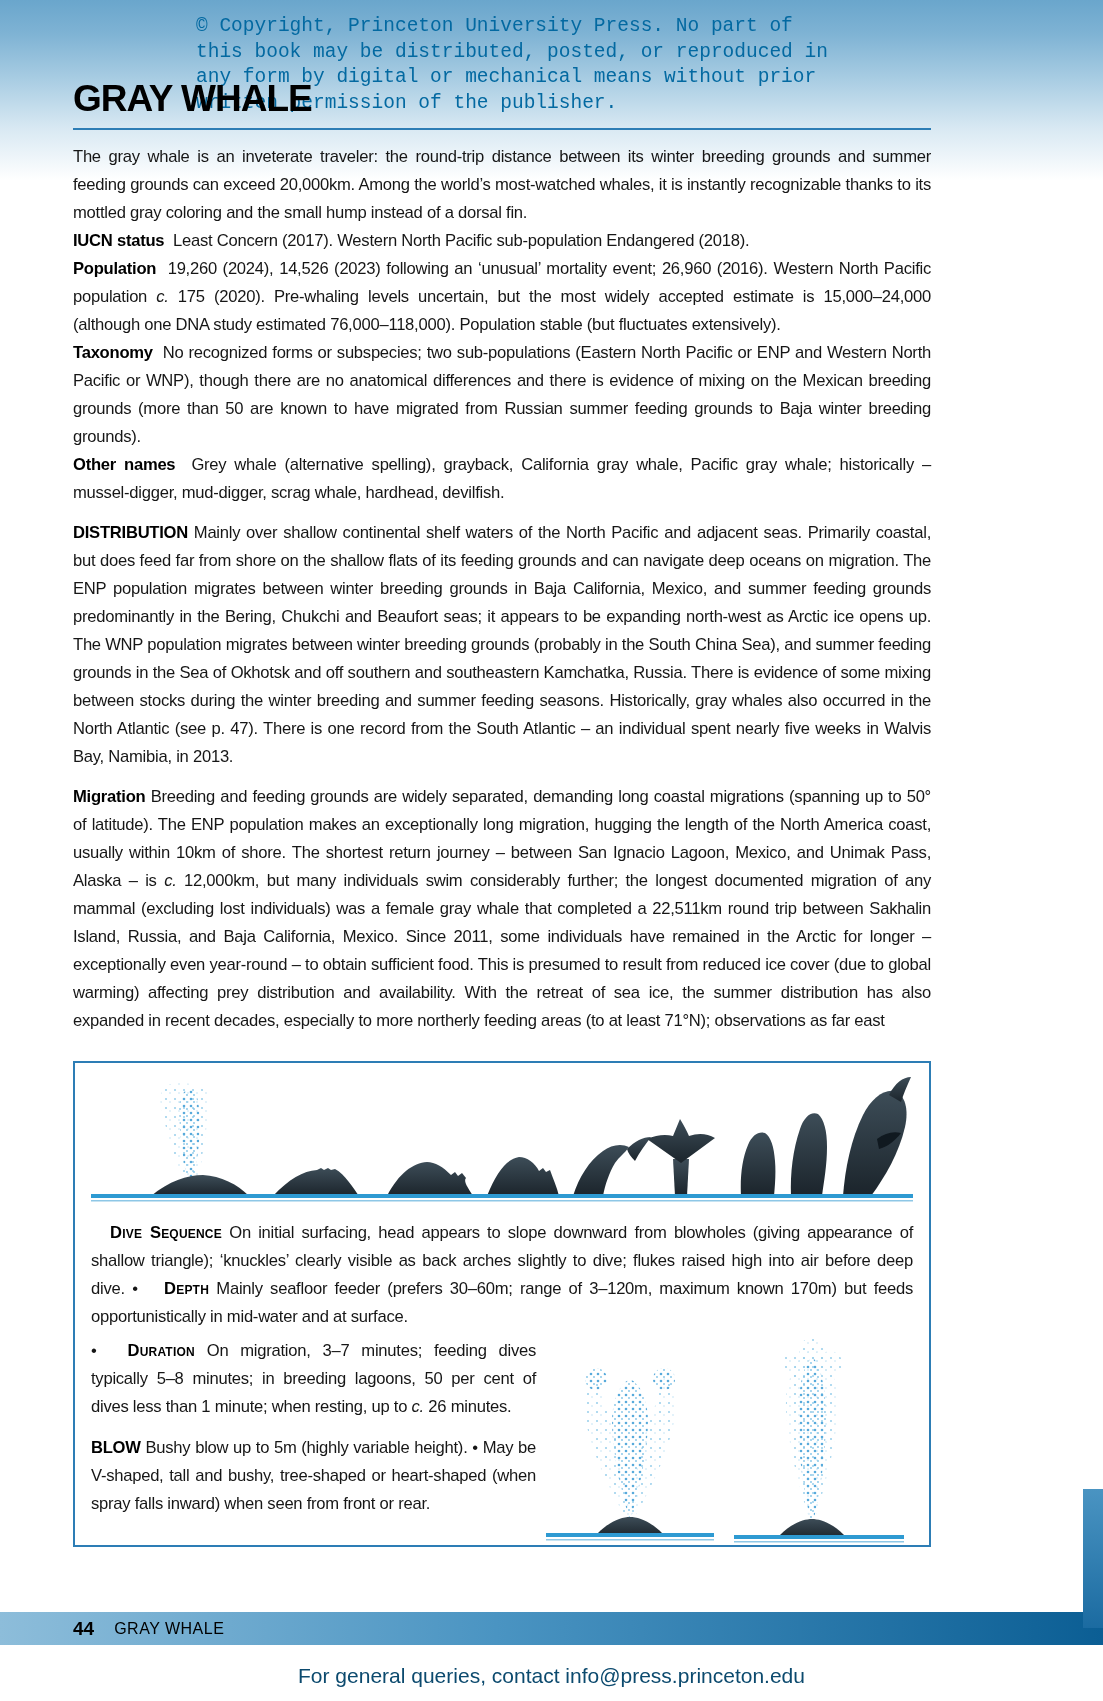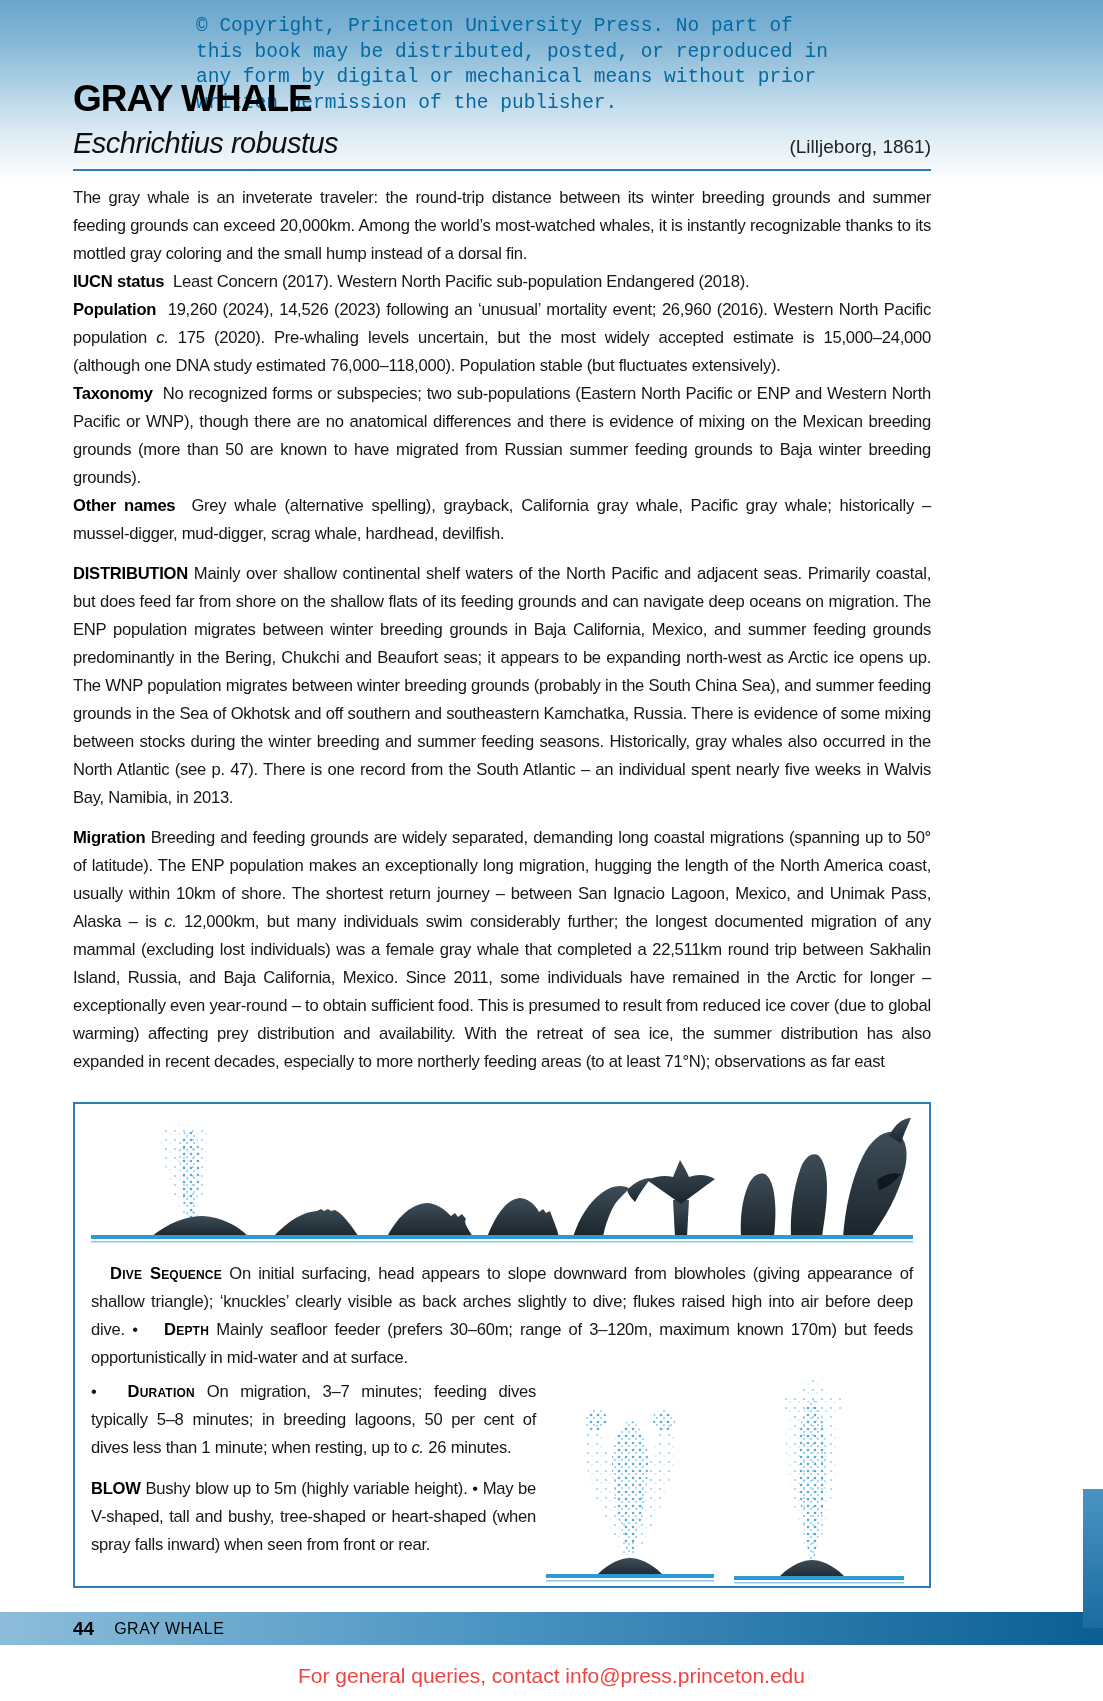--- a/index.html
+++ b/index.html
@@ -52,36 +52,32 @@
     display:flex; align-items:center; padding-left:73px;
   }
   .footer-bar .pg { font-size:19px; font-weight:bold; color:#000; }
   .footer-bar .run { font-size:16px; color:#000; margin-left:20px; letter-spacing:0.5px; }
   .edge-tab {
     position:absolute; right:0; top:1489px; width:20px; height:139px;
     background:linear-gradient(180deg,#4a94c2 0%,#1b6ba1 100%);
   }
   .query-line {
     position:absolute; top:1664px; left:0; width:1103px; text-align:center;
-    font-size:21px; color:#ef4444;
+    font-size:21px; color:#0c4a6e;
   }
 </style>
 </head>
 <body>
 
 <div class="top-gradient"></div>
 
 <p class="copyright">© Copyright, Princeton University Press. No part of this book may be distributed, posted, or reproduced in any form by digital or mechanical means without prior written permission of the publisher.</p>
 
 <div class="content">
   <h1 class="page-title">GRAY WHALE</h1>
-  <div class="sci-row">
-    <span class="sci">Eschrichtius robustus</span>
-    <span class="authority">(Lilljeborg, 1861)</span>
-  </div>
   <div class="rule"></div>
 
   <p class="body intro">The gray whale is an inveterate traveler: the round-trip distance between its winter breeding grounds and summer feeding grounds can exceed 20,000km. Among the world’s most-watched whales, it is instantly recognizable thanks to its mottled gray coloring and the small hump instead of a dorsal fin.</p>
 
   <div class="facts">
     <p class="body"><span class="seg-b">IUCN status</span><span>&nbsp; Least Concern (2017). Western North Pacific sub-population Endangered (2018).</span></p>
     <p class="body"><span class="seg-b">Population</span><span>&nbsp; 19,260 (2024), 14,526 (2023) following an ‘unusual’ mortality event; 26,960 (2016). Western North Pacific population </span><span class="seg-i">c.</span><span> 175 (2020). Pre-whaling levels uncertain, but the most widely accepted estimate is 15,000–24,000 (although one DNA study estimated 76,000–118,000). Population stable (but fluctuates extensively).</span></p>
     <p class="body"><span class="seg-b">Taxonomy</span><span>&nbsp; No recognized forms or subspecies; two sub-populations (Eastern North Pacific or ENP and Western North Pacific or WNP), though there are no anatomical differences and there is evidence of mixing on the Mexican breeding grounds (more than 50 are known to have migrated from Russian summer feeding grounds to Baja winter breeding grounds).</span></p>
     <p class="body"><span class="seg-b">Other names</span><span>&nbsp; Grey whale (alternative spelling), grayback, California gray whale, Pacific gray whale; historically – mussel-digger, mud-digger, scrag whale, hardhead, devilfish.</span></p>
   </div>

